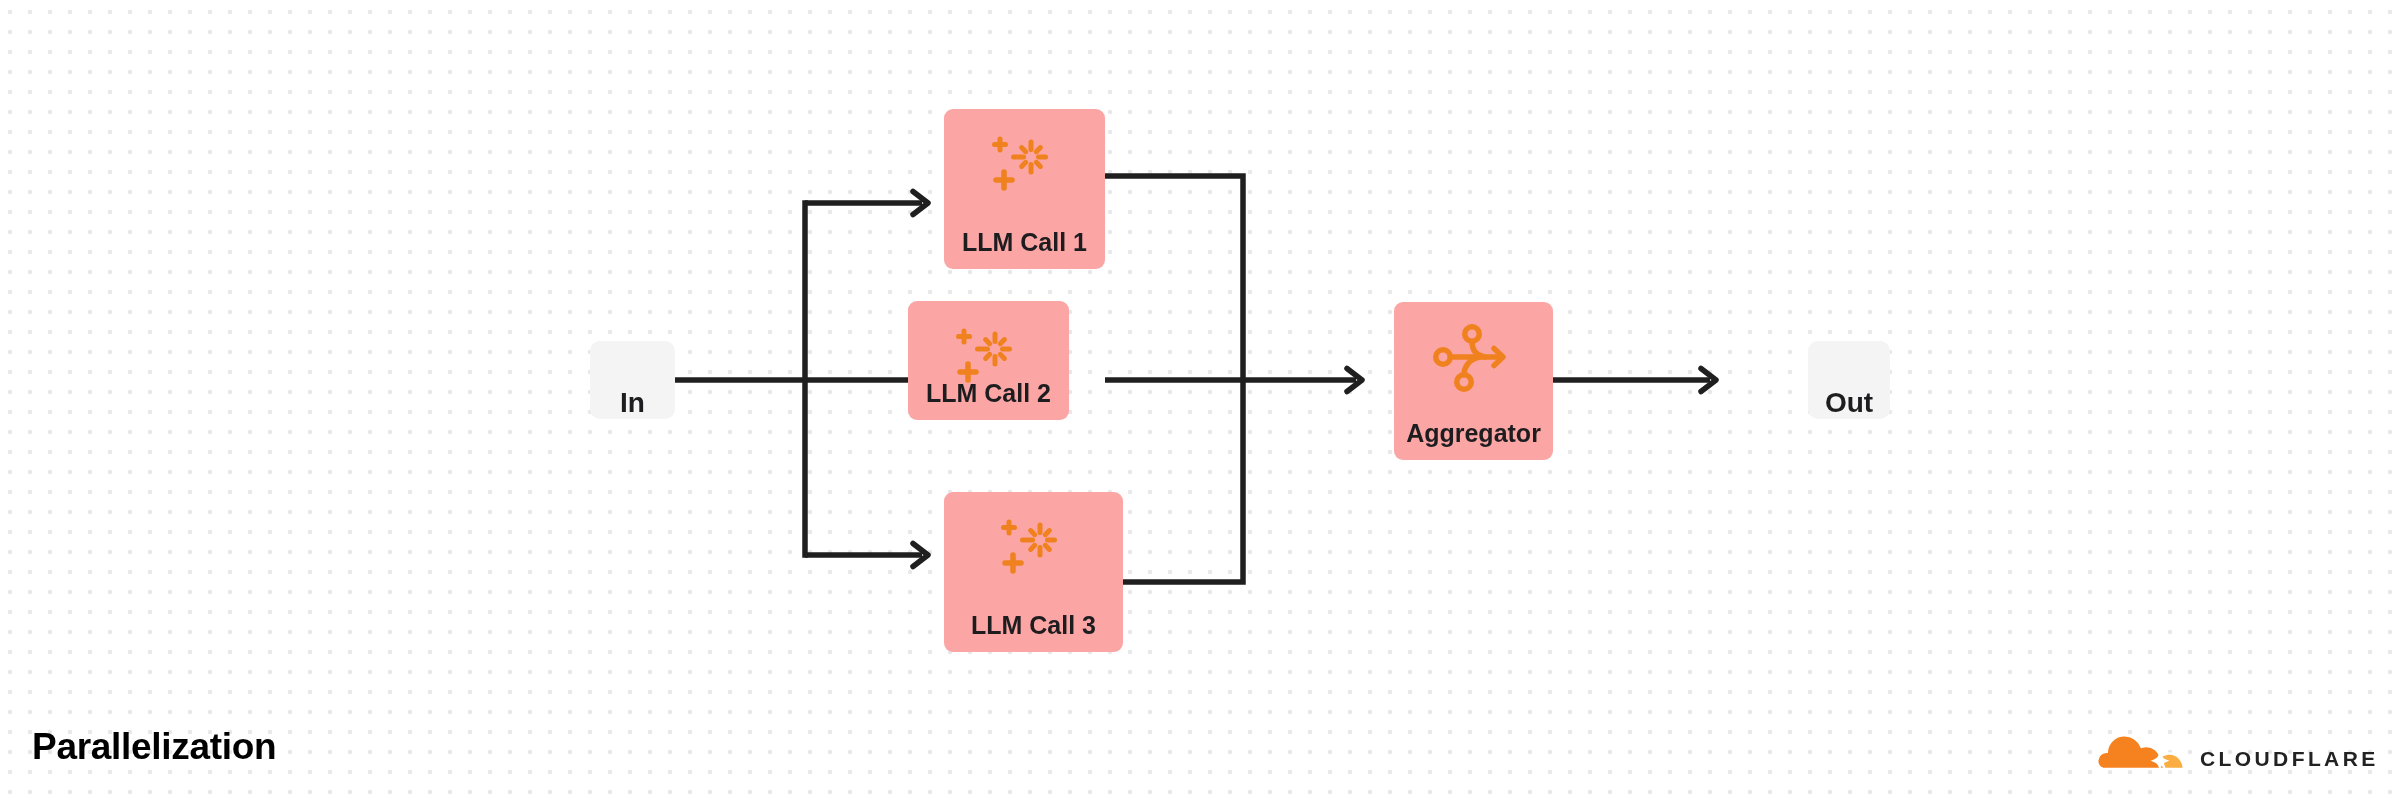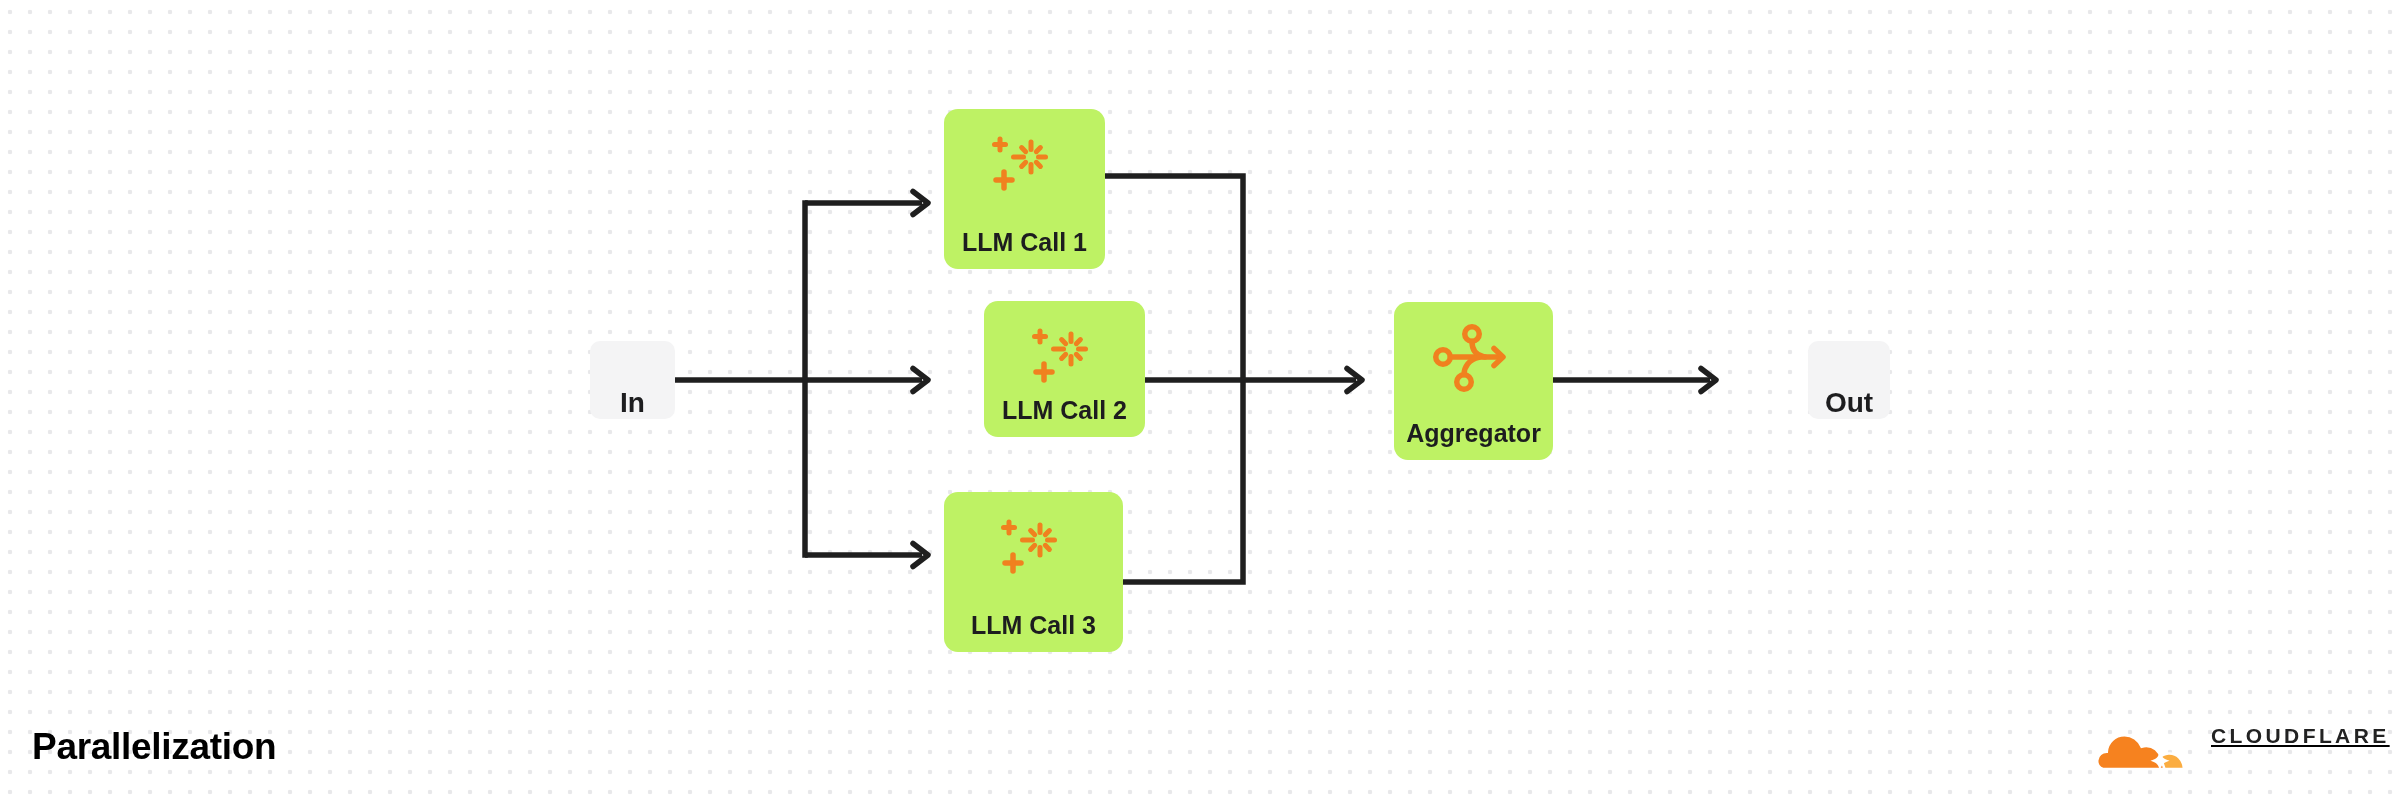--- a/index.html
+++ b/index.html
@@ -24,41 +24,41 @@
     display: flex; flex-direction: column; align-items: center; justify-content: flex-end;
   }
   .node.io {
     background: #f4f4f5;
     border-radius: 10px;
   }
   .node.io .label {
     font-size: 28px; font-weight: 700; color: #1d1d1f;
   }
   .node.task {
-    background: #bef264;
-    border-radius: 14px;
+    background: #fca5a5;
+    border-radius: 9px;
     justify-content: flex-start;
     align-items: center;
   }
   .node.task .icon { margin-top: 25px; }
   .node.task .label {
     position: absolute; bottom: 12px; left: 0; width: 100%;
     text-align: center;
     font-size: 25px; font-weight: 700; color: #1d1d1f;
   }
 
   .diagram-title {
     position: absolute; left: 32px; top: 726px;
     font-size: 37px; font-weight: 700; color: #000000;
     letter-spacing: -0.3px;
   }
 
   .brand {
     position: absolute; left: 2096px; top: 725px; height: 48px;
-    display: flex; align-items: flex-start; gap: 23px; text-decoration: underline;
+    display: flex; align-items: flex-end; gap: 12px;
   }
   .brand .wordmark {
     font-size: 21px; font-weight: 700; color: #222222;
     letter-spacing: 3.4px; line-height: 1;
     padding-bottom: 4px;
   }
 </style>
 </head>
 <body>
 
@@ -100,21 +100,21 @@
         <path d="M 8,5 V 16"></path>
       <g stroke-width="5.5">
           <path d="M 4,46 H 20"></path>
           <path d="M 12,38 V 54"></path>
         </g>
     </g>
   </svg>
   <span class="label">LLM Call 1</span>
 </div>
 
-<div class="node task" style="left:984px; top:301px; width:161px; height:136px;">
+<div class="node task" style="left:908px; top:301px; width:161px; height:119px;">
   <svg class="icon" width="66" height="62" viewBox="0 0 66 62">
     <g stroke="#f0811f" stroke-width="5" stroke-linecap="round" fill="none">
       <path d="M 39,8 V 15.5"></path>
         <path d="M 39,30.5 V 38"></path>
       <path d="M 46.5,23 H 53.5"></path>
         <path d="M 31.5,23 H 21.5"></path>
       <path d="M 44.3,17.7 L 48.4,13.6"></path>
         <path d="M 33.7,17.7 L 29.6,13.6"></path>
       <path d="M 44.3,28.3 L 48.4,32.4"></path>
         <path d="M 33.7,28.3 L 29.6,32.4"></path>

